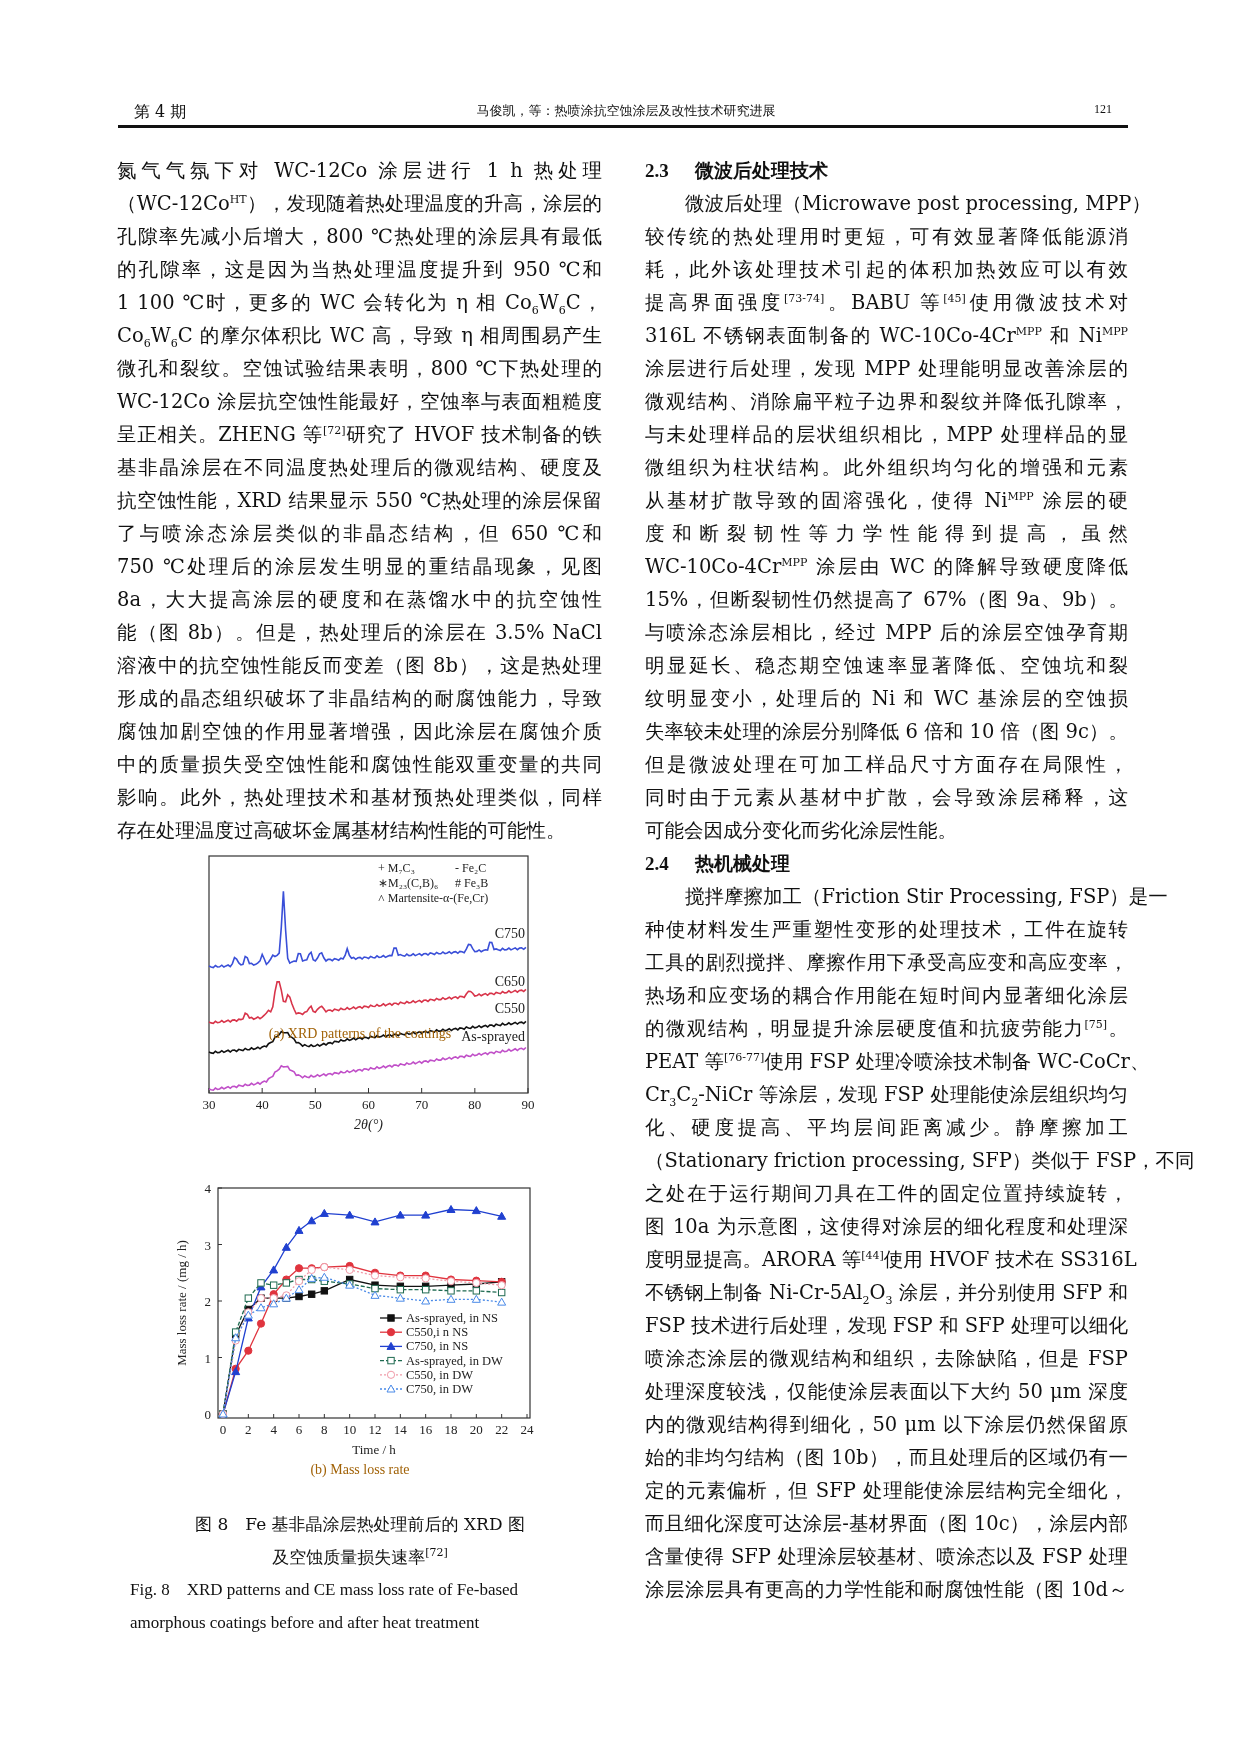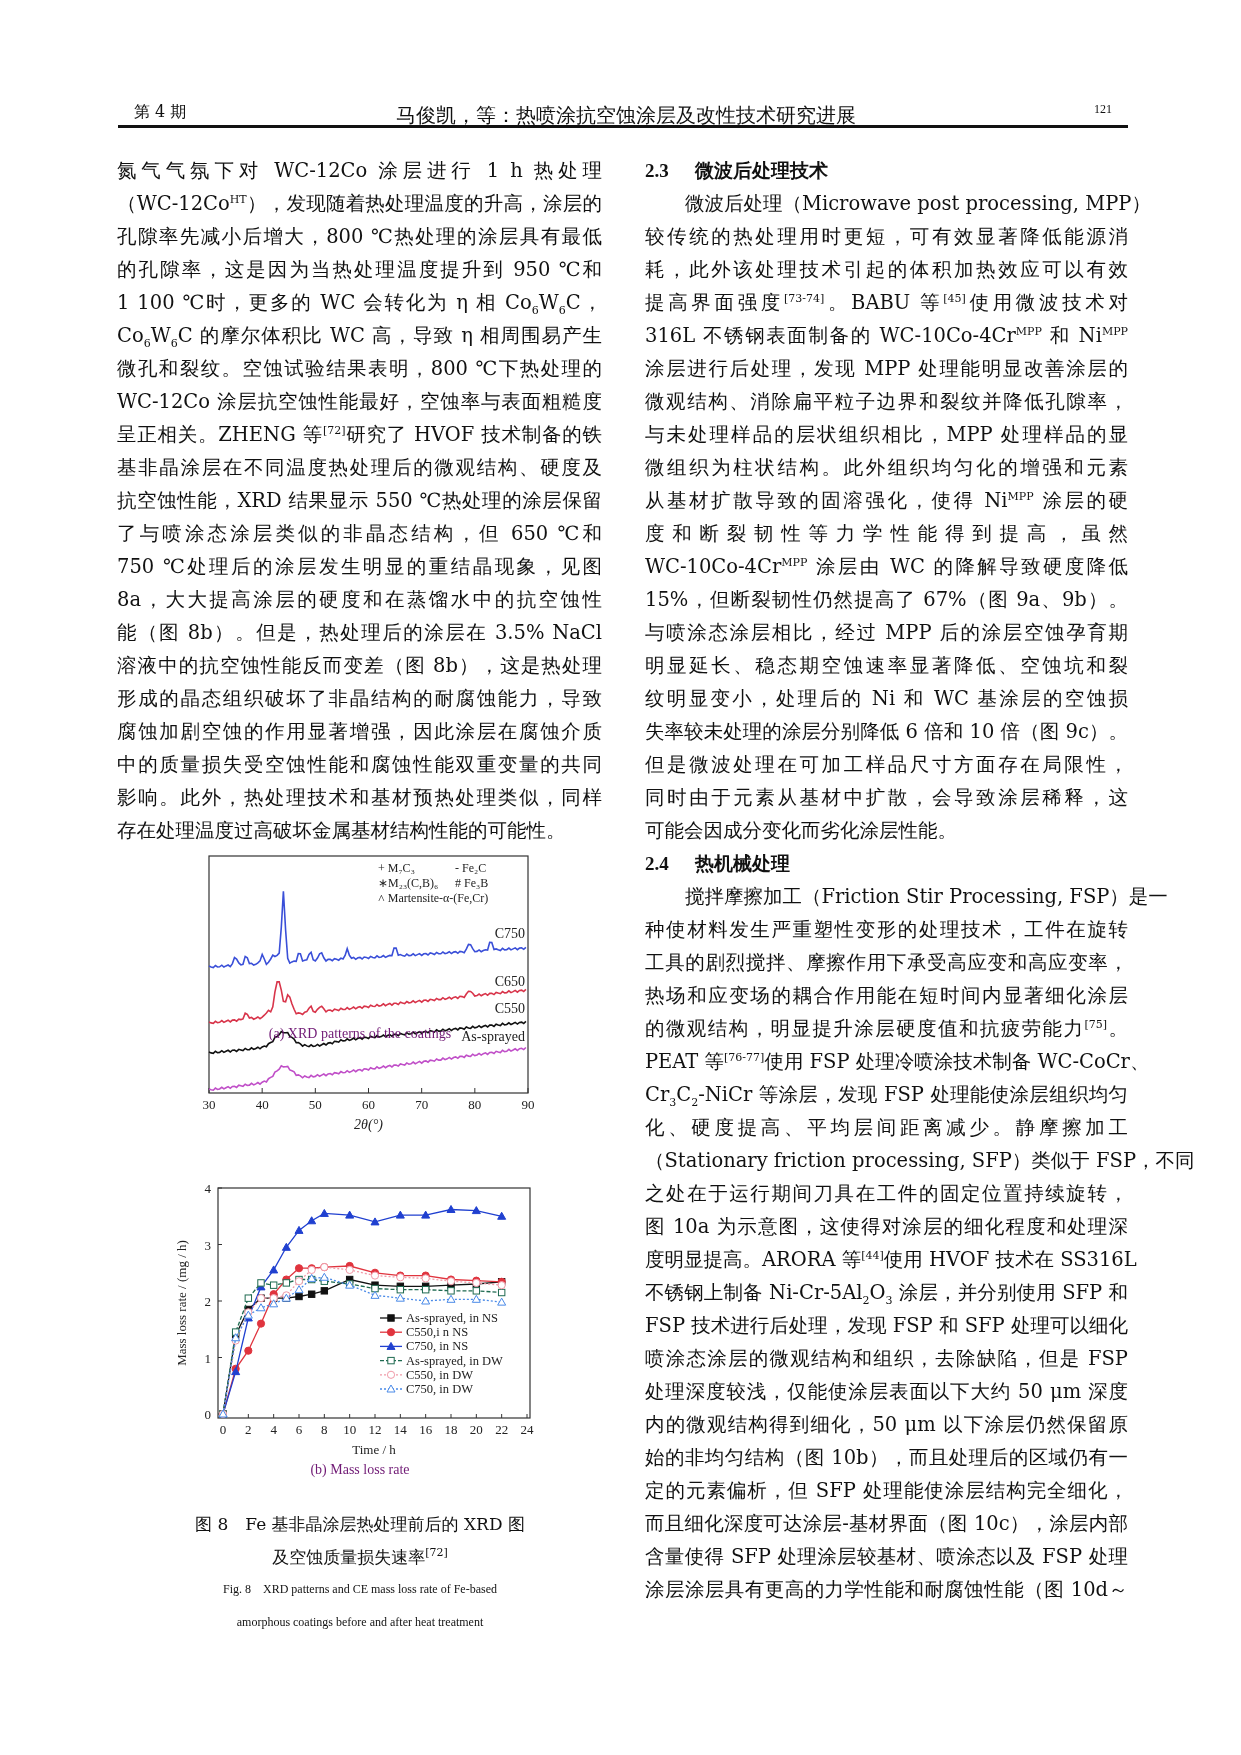--- a/index.html
+++ b/index.html
@@ -1,40 +1,40 @@
 <!DOCTYPE html>
 <html><head>
 <meta charset="utf-8">
 <style>
   html, body { margin: 0; padding: 0; background: #ffffff; }
   body { width: 1241px; height: 1755px; position: relative; overflow: hidden;
          font-family: "DejaVu Serif", "Liberation Serif", serif; color: #111; }
   .header { position: absolute; left: 118px; top: 98px; width: 1010px; height: 28px; }
   .header .left { position: absolute; left: 16px; top: 4px; font-size: 16px; }
-  .header .center { position: absolute; left: 6px; right: 0; top: 4px; text-align: center; font-size: 20px; }
+  .header .center { position: absolute; left: 6px; right: 0; top: 4px; text-align: center; font-size: 13px; }
   .header .right { position: absolute; right: 16px; top: 4px; font-size: 12px; font-family: "Liberation Serif", serif; }
   .header-rule { position: absolute; left: 118px; top: 125px; width: 1010px; height: 3px; background: #111; }
 
   .col { position: absolute; font-size: 19.5px; line-height: 33px; text-align: justify; }
   .col-left { left: 117px; top: 154px; width: 485px; }
   .col-right { left: 645px; top: 154px; width: 483px; }
   .col .line { display: block; white-space: nowrap; text-align-last: justify; text-align: justify; }
   .col .line.last { text-align-last: left; }
   .indent { padding-left: 40px; }
   .section-title { font-weight: bold; font-size: 19px; line-height: 33px; display: block; }
   .section-title .num { display: inline-block; width: 50px; font-family: "Liberation Serif", serif; }
   sup { font-size: 11px; line-height: 0; vertical-align: super; }
   sub { font-size: 11px; line-height: 0; vertical-align: sub; }
 
   .figure { position: absolute; left: 140px; top: 842px; width: 440px; }
-  .fig-sub { font-family: "Liberation Serif", serif; font-size: 14px; text-align: center; color: #701a75; }
+  .fig-sub { font-family: "Liberation Serif", serif; font-size: 14px; text-align: center; color: #a16207; }
   .fig-caption-cn { position: absolute; left: 140px; top: 1508px; width: 440px; text-align: center;
                     font-size: 17px; line-height: 33px; }
-  .fig-caption-en { position: absolute; left: 130px; top: 1573px; width: 460px; text-align: center;
-                    font-family: "Liberation Serif", serif; font-size: 12px; line-height: 33px; }
+  .fig-caption-en { position: absolute; left: 130px; top: 1573px; width: 460px; 
+                    font-family: "Liberation Serif", serif; font-size: 17px; line-height: 33px; }
   svg text { font-family: "Liberation Serif", serif; }
 </style>
 </head>
 <body>
 
 <div class="header">
   <span class="left">第 4 期</span>
   <span class="center">马俊凯，等：热喷涂抗空蚀涂层及改性技术研究进展</span>
   <span class="right">121</span>
 </div>

